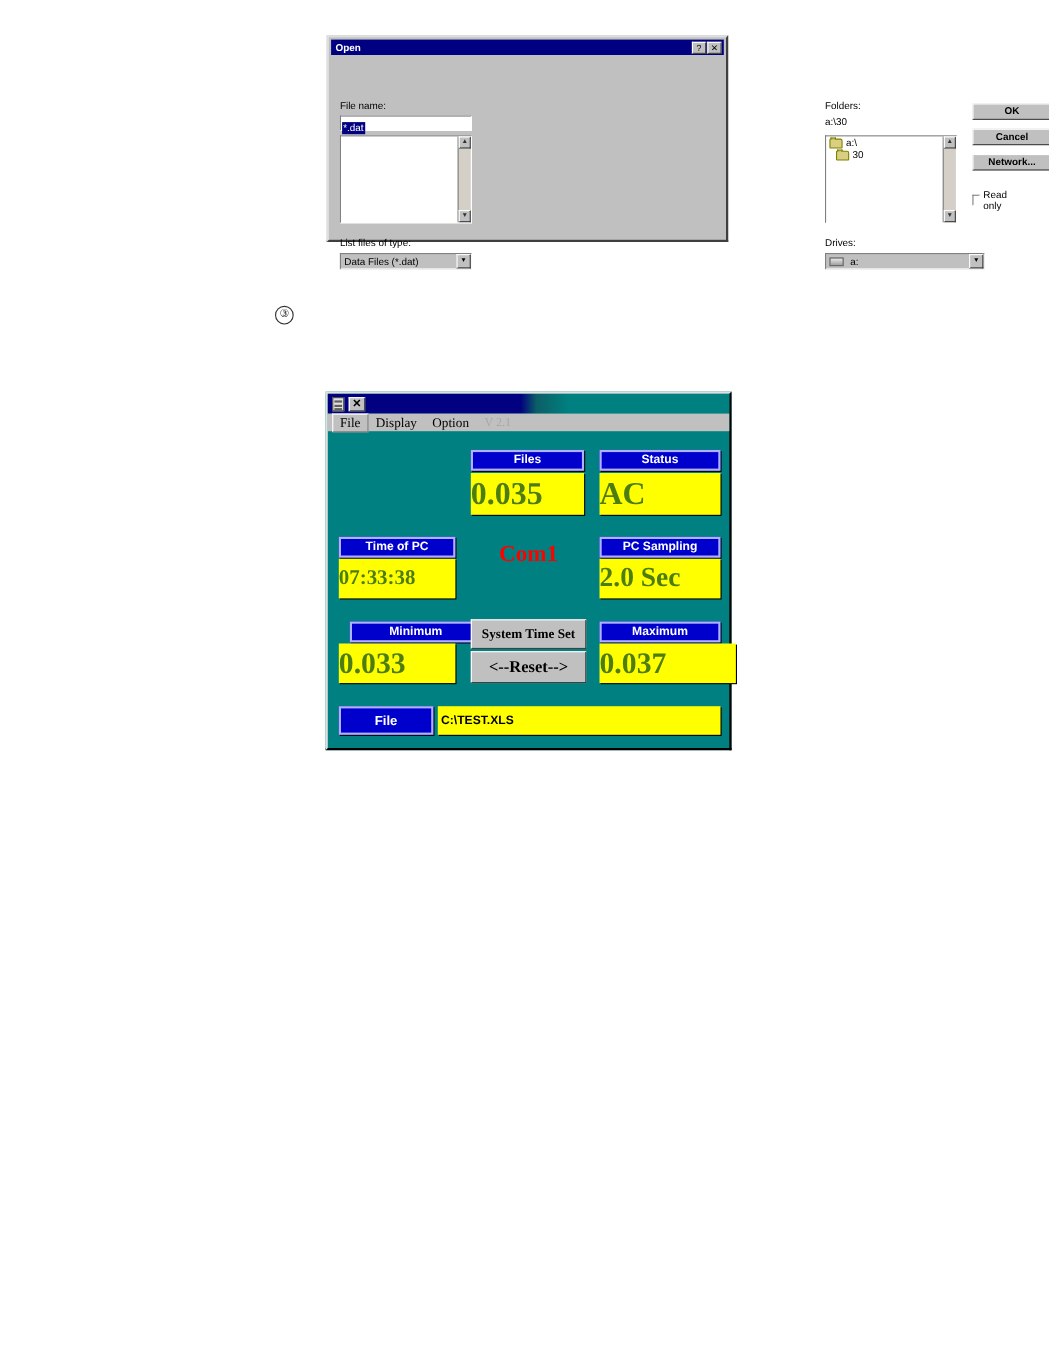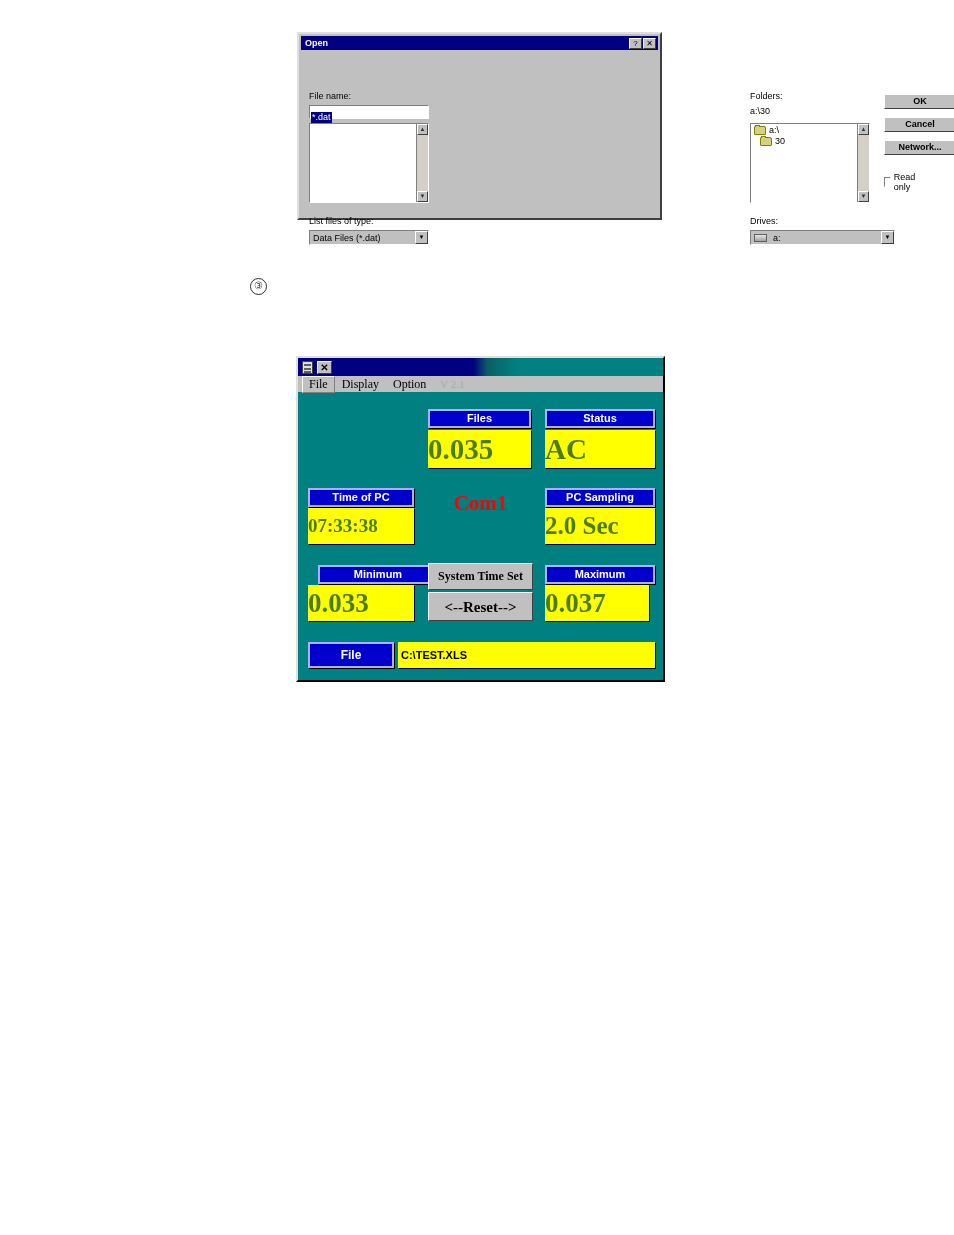--- a/index.html
+++ b/index.html
@@ -550,18 +550,18 @@
 
   <div class="panel-label abs" style="left:20px; top:207px; width:120px;">Minimum</div>
   <div class="panel-value abs" style="left:10px; top:227px; width:106px; height:36px; font-size:27px; line-height:36px;">0.033</div>
 
   <div class="gray-btn abs" style="left:130px; top:205px; width:105px; height:27px; font-size:12px; line-height:25px;">System Time Set</div>
   <div class="gray-btn abs" style="left:130px; top:234px; width:105px; height:29px; line-height:27px;">
     <span id="reset-btn-text">&lt;--Reset--&gt;</span>
   </div>
 
   <div class="panel-label abs" style="left:247px; top:207px; width:110px;">Maximum</div>
-  <div class="panel-value abs" style="left:247px; top:227px; width:104px; height:36px; font-size:27px; line-height:36px;">0.037</div>
+  <div class="panel-value abs" style="left:247px; top:227px; width:124px; height:36px; font-size:27px; line-height:36px;">0.037</div>
 
   <div class="panel-label abs" style="left:10px; top:284px; width:86px; height:26px; line-height:22px; font-size:12px;">File</div>
   <div id="file-path-box" class="abs" style="left:100px; top:284px; width:257px; height:26px; line-height:26px;">C:\TEST.XLS</div>
 
 </div>
 
 </body></html>

